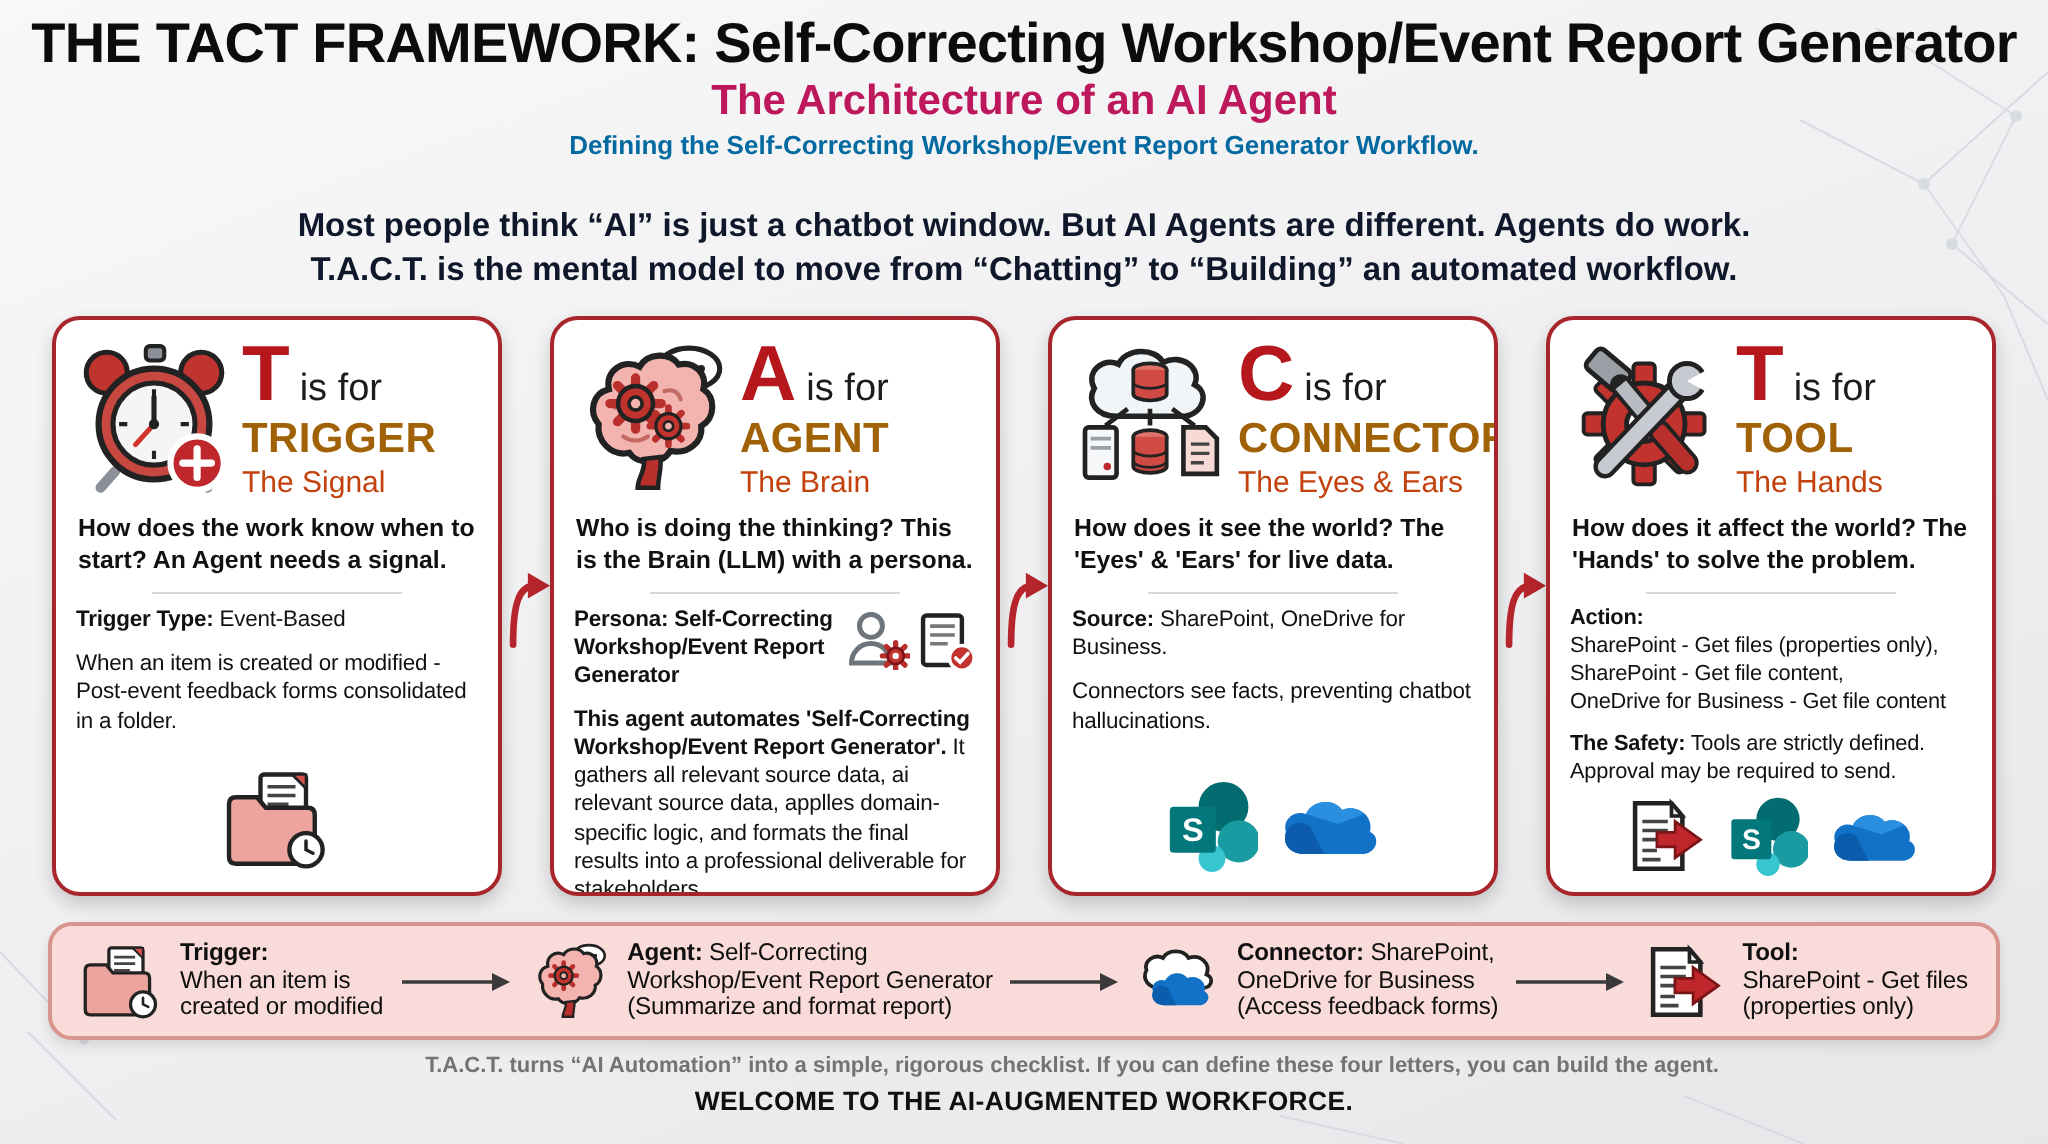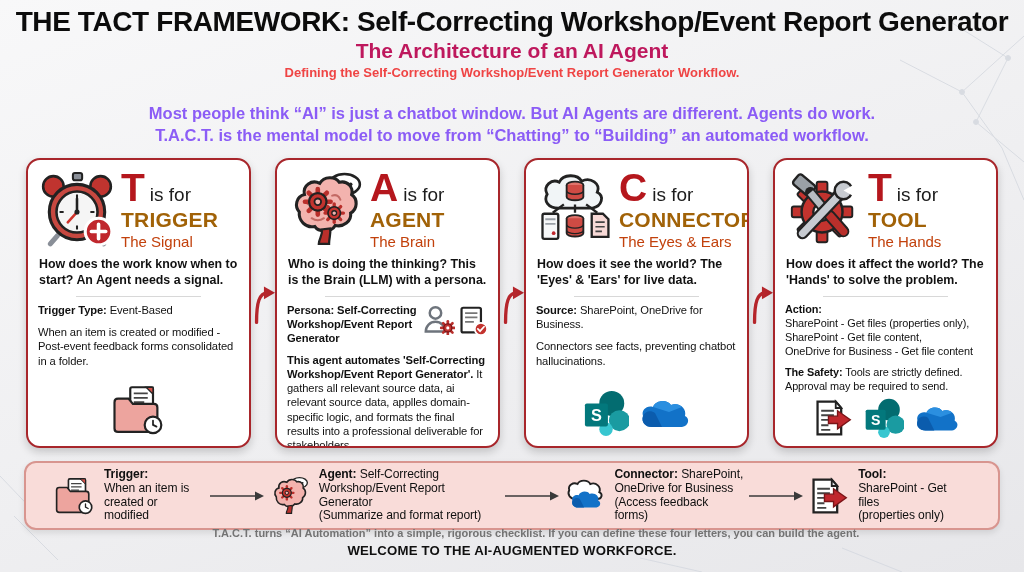--- a/index.html
+++ b/index.html
@@ -3,46 +3,46 @@
 <meta charset="utf-8">
 <style>
   html,body{margin:0;padding:0;width:1024px;height:572px;overflow:hidden;}
   body{font-family:"Liberation Sans",sans-serif;color:#111;
        background:linear-gradient(160deg,#f8f8f9 0%,#efeff1 55%,#e7e7ea 100%);}
   .page{position:relative;width:1024px;height:572px;overflow:hidden;}
   .bg-net{position:absolute;inset:0;z-index:0;}
   .hd{position:absolute;top:6px;left:0;right:0;text-align:center;z-index:2;}
   .hd h1{margin:0;font-size:28px;line-height:1.15;font-weight:800;letter-spacing:-0.4px;color:#0c0c0c;}
   .hd h2{margin:1px 0 0;font-size:21px;font-weight:700;color:#be185d;}
-  .hd .tagline{margin-top:2px;font-size:13px;font-weight:700;color:#ef4444;}
+  .hd .tagline{margin-top:2px;font-size:13px;font-weight:700;color:#0369a1;}
   .intro{position:absolute;top:103px;left:0;right:0;text-align:center;z-index:2;
-         font-size:16.5px;font-weight:700;line-height:1.32;color:#8b5cf6;}
+         font-size:16.5px;font-weight:700;line-height:1.32;color:#0f172a;}
   .cards{position:absolute;top:158px;left:26px;width:972px;height:290px;display:flex;z-index:2;}
   .card{width:225px;box-sizing:border-box;background:#fff;border:2.5px solid #a8262b;border-radius:14px;
         box-shadow:0 4px 9px rgba(0,0,0,.18);padding:8px 10px 8px;display:flex;flex-direction:column;overflow:hidden;}
   .card-head{display:flex;align-items:center;gap:5px;min-height:84px;}
   .card-icon{width:78px;height:78px;flex:none;}
   .line1{display:flex;align-items:baseline;gap:5px;}
   .letter{font-size:39px;font-weight:800;line-height:.85;color:#b5171d;}
   .isfor{font-size:19px;font-weight:400;color:#1c1c1c;}
   .cname{font-size:21px;font-weight:800;letter-spacing:.2px;color:#a16207;margin-top:2px;}
   .crole{font-size:15px;color:#c2410c;margin-top:1px;}
   .question{text-align:left;font-weight:700;font-size:12.4px;line-height:1.25;margin:5px 1px 0;}
   .divider{width:62%;border-top:1.5px solid #d8d8d8;margin:8px auto 6px;}
   .cbody{font-size:11.2px;line-height:1.27;letter-spacing:-0.1px;}
   .cbody p{margin:0 0 8px;}
   .b{font-weight:700;}
   .persona-row{display:flex;gap:4px;align-items:flex-start;margin-bottom:7px;}
   .persona-row p{margin:0;flex:1;}
   .mini-icons{display:flex;gap:3px;flex:none;padding-top:2px;}
   .bottom-icons{margin-top:auto;display:flex;justify-content:center;align-items:center;gap:10px;padding:4px 0 2px;}
   .gap-arrow{width:24px;flex:none;display:flex;align-items:center;justify-content:center;}
-  .flowbar{position:absolute;top:461px;left:24px;width:976px;height:69px;box-sizing:border-box;z-index:2;
+  .flowbar{position:absolute;top:461px;left:24px;width:976px;height:59px;box-sizing:border-box;z-index:2;
            background:#f9dcd9;border:2px solid #d8958f;border-radius:12px;box-shadow:0 3px 6px rgba(0,0,0,.10);
-           display:flex;align-items:center;justify-content:space-between;padding:0 28px;}
+           display:flex;align-items:center;justify-content:space-between;padding:0 14px;}
   .flow-item{display:flex;align-items:center;gap:8px;}
   .flow-icon{width:42px;height:40px;flex:none;}
   .flow-text{font-size:12.1px;line-height:1.13;color:#101010;letter-spacing:-0.1px;}
   .flow-arrow{flex:none;margin:0 4px;}
   .ft{position:absolute;top:527px;left:0;right:0;text-align:center;z-index:2;}
   .f1{font-size:11px;font-weight:700;color:#737373;margin-left:48px;}
   .f2{font-size:13.2px;font-weight:700;margin-top:4px;letter-spacing:.2px;color:#101010;}
 </style>
 </head>
 <body>

